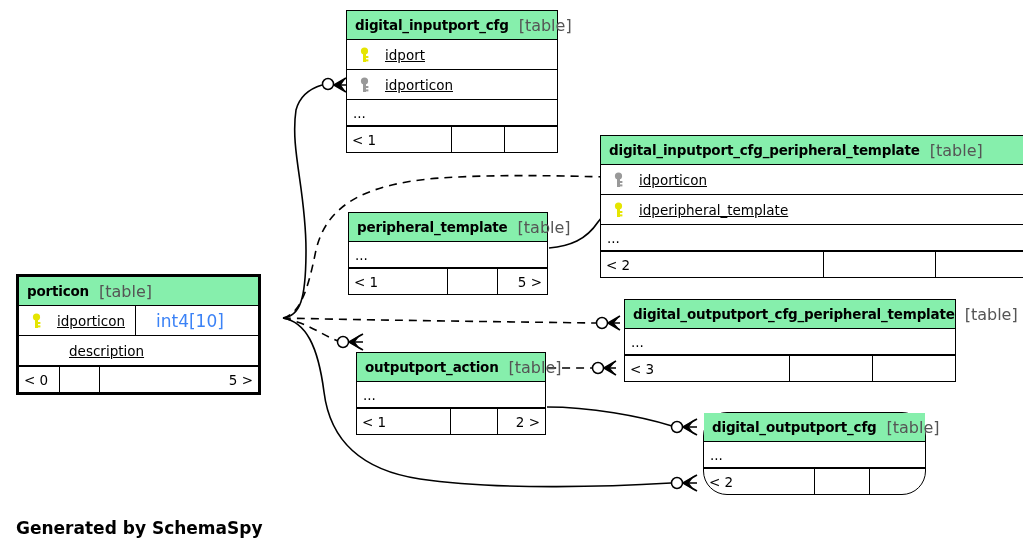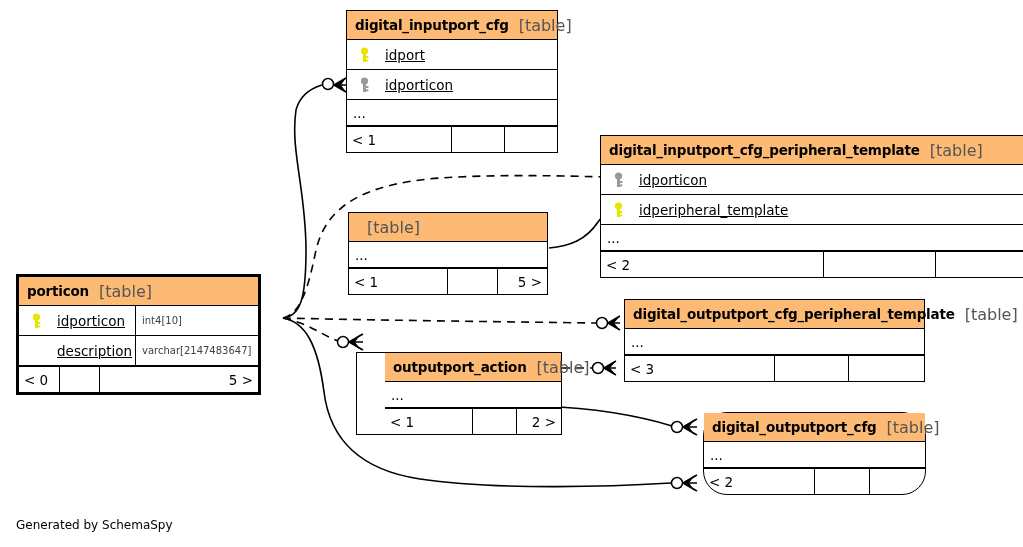--- a/index.html
+++ b/index.html
@@ -16,21 +16,21 @@
   .table-box{
     position:absolute;
     background:#ffffff;
     border:1px solid #000000;
     box-sizing:border-box;
     z-index:5;
   }
   .table-box.focal{border:3px solid #000000;}
 
   .tbl-title{
-    background:#fdba74;
+    background:#86efac;
     border-bottom:1px solid #000000;
     box-sizing:border-box;
     display:flex;
     align-items:center;
     justify-content:flex-start;
     height:29px;
     padding:0 8px;
     white-space:nowrap;
   }
   .tbl-title .tname{
@@ -64,23 +64,23 @@
     color:#000;
     flex:0 0 auto;
     text-decoration:underline;
   }
   .col-type{
     display:flex;
     align-items:center;
     box-sizing:border-box;
     height:100%;
     border-left:1px solid #000;
-    padding-left:6px;
-    font-size:10px;
-    color:#404040;
+    padding-left:20px;
+    font-size:17px;
+    color:#3b82f6;
     flex:1 1 auto;
   }
   .keyslot{
     width:22px;
     flex:0 0 22px;
     display:flex;
     align-items:center;
     justify-content:center;
   }
   .colname-txt{padding-left:10px;}
@@ -114,23 +114,24 @@
   }
   .footer-cell:last-child{border-right:none;}
   .fc-left{justify-content:flex-start;}
   .fc-right{justify-content:flex-end;}
 
   .key-icon{display:block;}
 
   .credit{
     position:absolute;
     left:16px; top:518px;
-    font-size:12px;
+    font-size:17px;
     color:#000;
     white-space:nowrap;
+    font-weight:bold;
   }
 </style>
 </head>
 <body>
 
 <div id="canvas">
 
   <svg id="edges" viewBox="0 0 1023 547">
     <g fill="none" stroke="#000000" stroke-width="1.6">
 
@@ -259,30 +260,31 @@
         </div>
         <div class="ellipsis-row">...</div>
         <div class="footer-row">
           <div class="footer-cell fc-left" style="width:50%;">&lt; 2</div>
           <div class="footer-cell fc-left" style="width:25%;"></div>
           <div class="footer-cell fc-right" style="width:25%;"></div>
         </div>
       </div>
       <div class="table-box" style="left: 348px; top: 212px; width: 200px;">
         <div class="tbl-title">
+          <span class="tname">peripheral_template</span>
           <span class="ttag">[table]</span>
         </div>
         <div class="ellipsis-row">...</div>
         <div class="footer-row">
           <div class="footer-cell fc-left" style="width:50%;">&lt; 1</div>
           <div class="footer-cell fc-left" style="width:25%;"></div>
           <div class="footer-cell fc-right" style="width:25%;">5 &gt;</div>
         </div>
       </div>
-      <div class="table-box" style="left: 624px; top: 299px; width: 301px;">
+      <div class="table-box" style="left: 624px; top: 299px; width: 332px;">
         <div class="tbl-title">
           <span class="tname">digital_outputport_cfg_peripheral_template</span>
           <span class="ttag">[table]</span>
         </div>
         <div class="ellipsis-row">...</div>
         <div class="footer-row">
           <div class="footer-cell fc-left" style="width:50%;">&lt; 3</div>
           <div class="footer-cell fc-left" style="width:25%;"></div>
           <div class="footer-cell fc-right" style="width:25%;"></div>
         </div>
@@ -300,33 +302,32 @@
                 <rect x="4" y="5" width="3" height="10" fill="#e5e500"></rect>
                 <rect x="7" y="9" width="2.4" height="2" fill="#e5e500"></rect>
                 <rect x="7" y="12.4" width="2.4" height="2" fill="#e5e500"></rect>
               </svg>
             </span>
             <span class="colname-txt">idporticon</span>
           </div>
           <div class="col-type">int4[10]</div>
         </div>
         <div class="row">
-          <div class="col-name" style="width:116px;flex:0 0 116px;">
+          <div class="col-name" style="width:116px;flex:0 0 116px;margin-left:12px;">
             <span class="keyslot"></span>
             <span class="colname-txt">description</span>
           </div>
-          <div class="col-type">varchar[2147483647]</div>
         </div>
         <div class="footer-row">
           <div class="footer-cell fc-left" style="width:16.988416988416986%;">&lt; 0</div>
           <div class="footer-cell fc-left" style="width:16.988416988416986%;"></div>
           <div class="footer-cell fc-right" style="width:66.02316602316603%;">5 &gt;</div>
         </div>
       </div>
-      <div class="table-box" style="left: 356px; top: 352px; width: 206px; padding-left: 28px;">
+      <div class="table-box" style="left: 356px; top: 352px; width: 190px;">
         <div class="tbl-title">
           <span class="tname">outputport_action</span>
           <span class="ttag">[table]</span>
         </div>
         <div class="ellipsis-row">...</div>
         <div class="footer-row">
           <div class="footer-cell fc-left" style="width:50%;">&lt; 1</div>
           <div class="footer-cell fc-left" style="width:25%;"></div>
           <div class="footer-cell fc-right" style="width:25%;">2 &gt;</div>
         </div>

